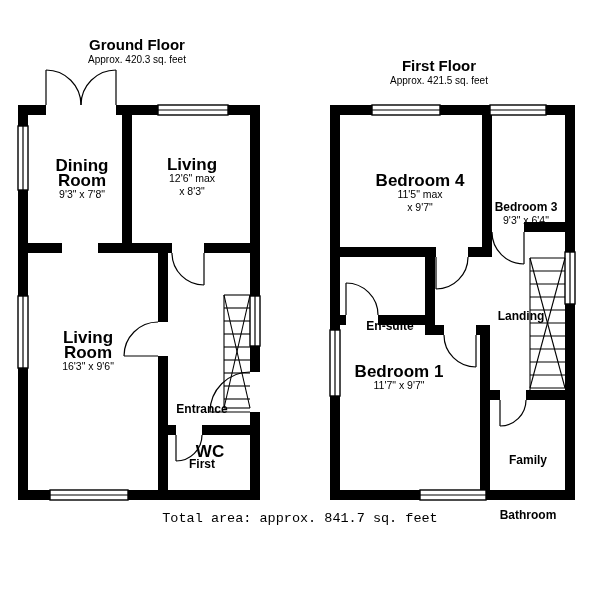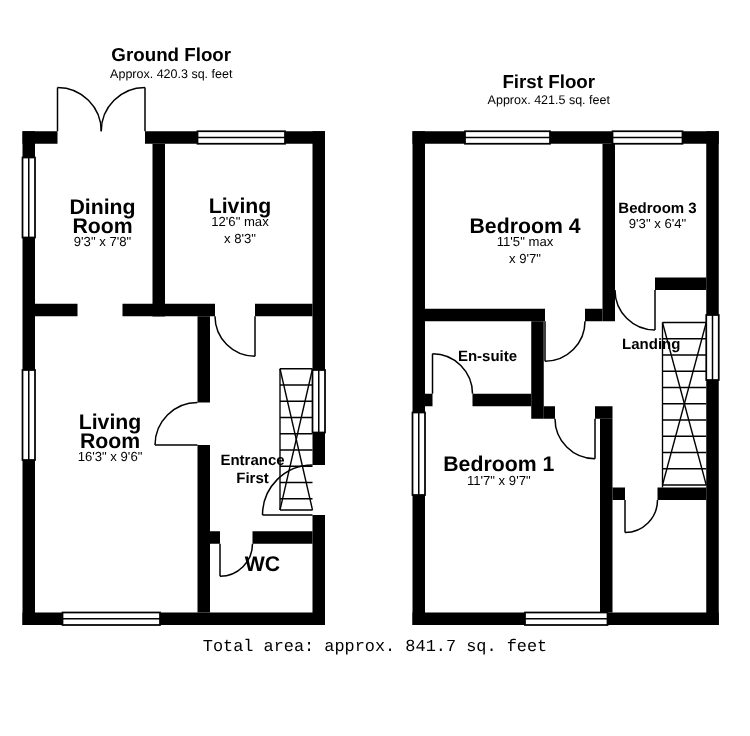--- a/index.html
+++ b/index.html
@@ -5,21 +5,21 @@
   html,body { margin:0; padding:0; background:#ffffff; }
   .canvas {
     position:relative; width:600px; height:589px; background:#ffffff;
     font-family:"Liberation Sans", sans-serif; color:#000; overflow:hidden;
   }
   .plan-svg { position:absolute; left:0; top:0; }
   .plan-label { position:absolute; transform:translateX(-50%); text-align:center; white-space:nowrap; }
   .floor-title { font-weight:bold; font-size:15px; line-height:17px; }
   .floor-area  { font-size:10px; line-height:13px; }
   .room-name   { font-weight:bold; font-size:17px; line-height:15px; }
-  .room-name.sm{ font-size:12px; line-height:14px; }
+  .room-name.sm{ font-size:12px; line-height:14px;margin-top:41px; }
   .room-dims   { font-size:10.5px; line-height:13px; }
   .footer-text { font-size:13.5px; line-height:16px;font-family:Liberation Mono, monospace; }
   
   .wall  { fill:#000000; }
   .winr  { fill:#ffffff; stroke:#000000; stroke-width:1.4; }
   .winl  { stroke:#000000; stroke-width:1.2; }
   .door  { stroke:#000000; stroke-width:1.2; fill:none; }
   .stair { stroke:#000000; stroke-width:1.1; fill:none; }
 </style>
 </head>
@@ -244,16 +244,20 @@
 
   <div class="plan-label" style="left:521px; top:268px">
     <div class="room-name sm">Landing</div>
   </div>
 
   <div class="plan-label" style="left:399px; top:364px">
     <div class="room-name">Bedroom 1</div>
     <div class="room-dims">11'7" x 9'7"</div>
   </div>
 
+  <div class="plan-label" style="left:528px; top:412px">
+    <div class="room-name sm">Family</div>
+    <div class="room-name sm">Bathroom</div>
+  </div>
 
   <div class="plan-label footer-text" style="left:300px; top:511px">Total area: approx. 841.7 sq. feet</div>
 
 </div>
 
 </body></html>

